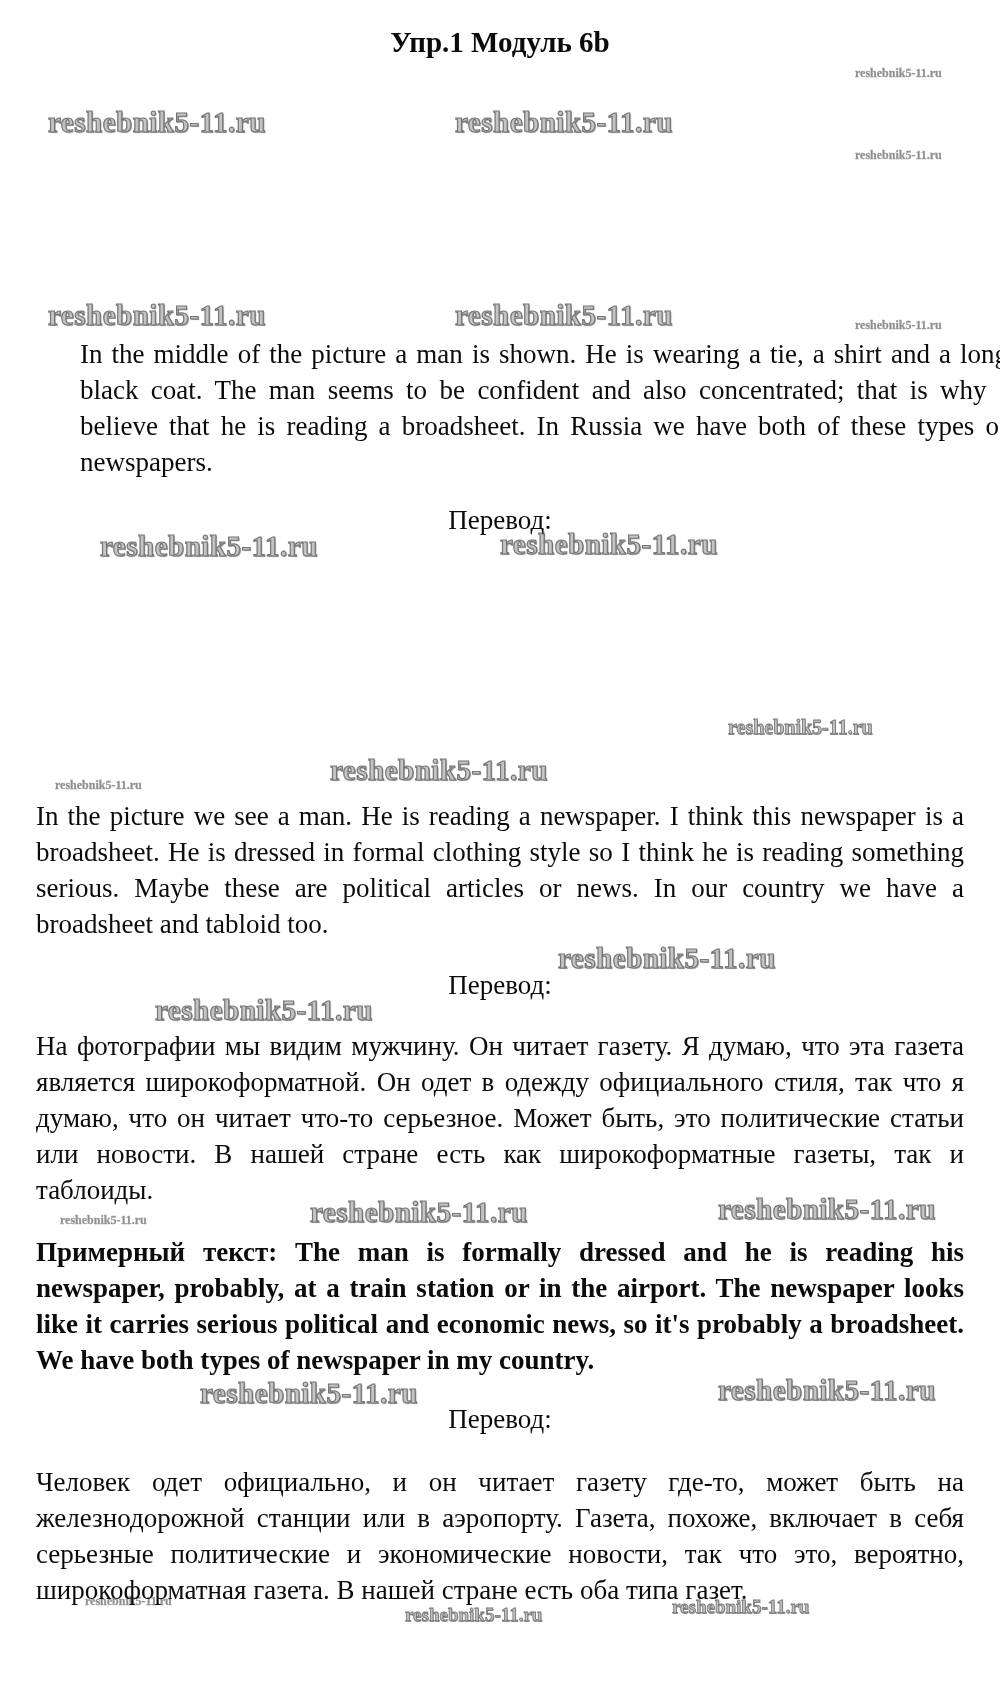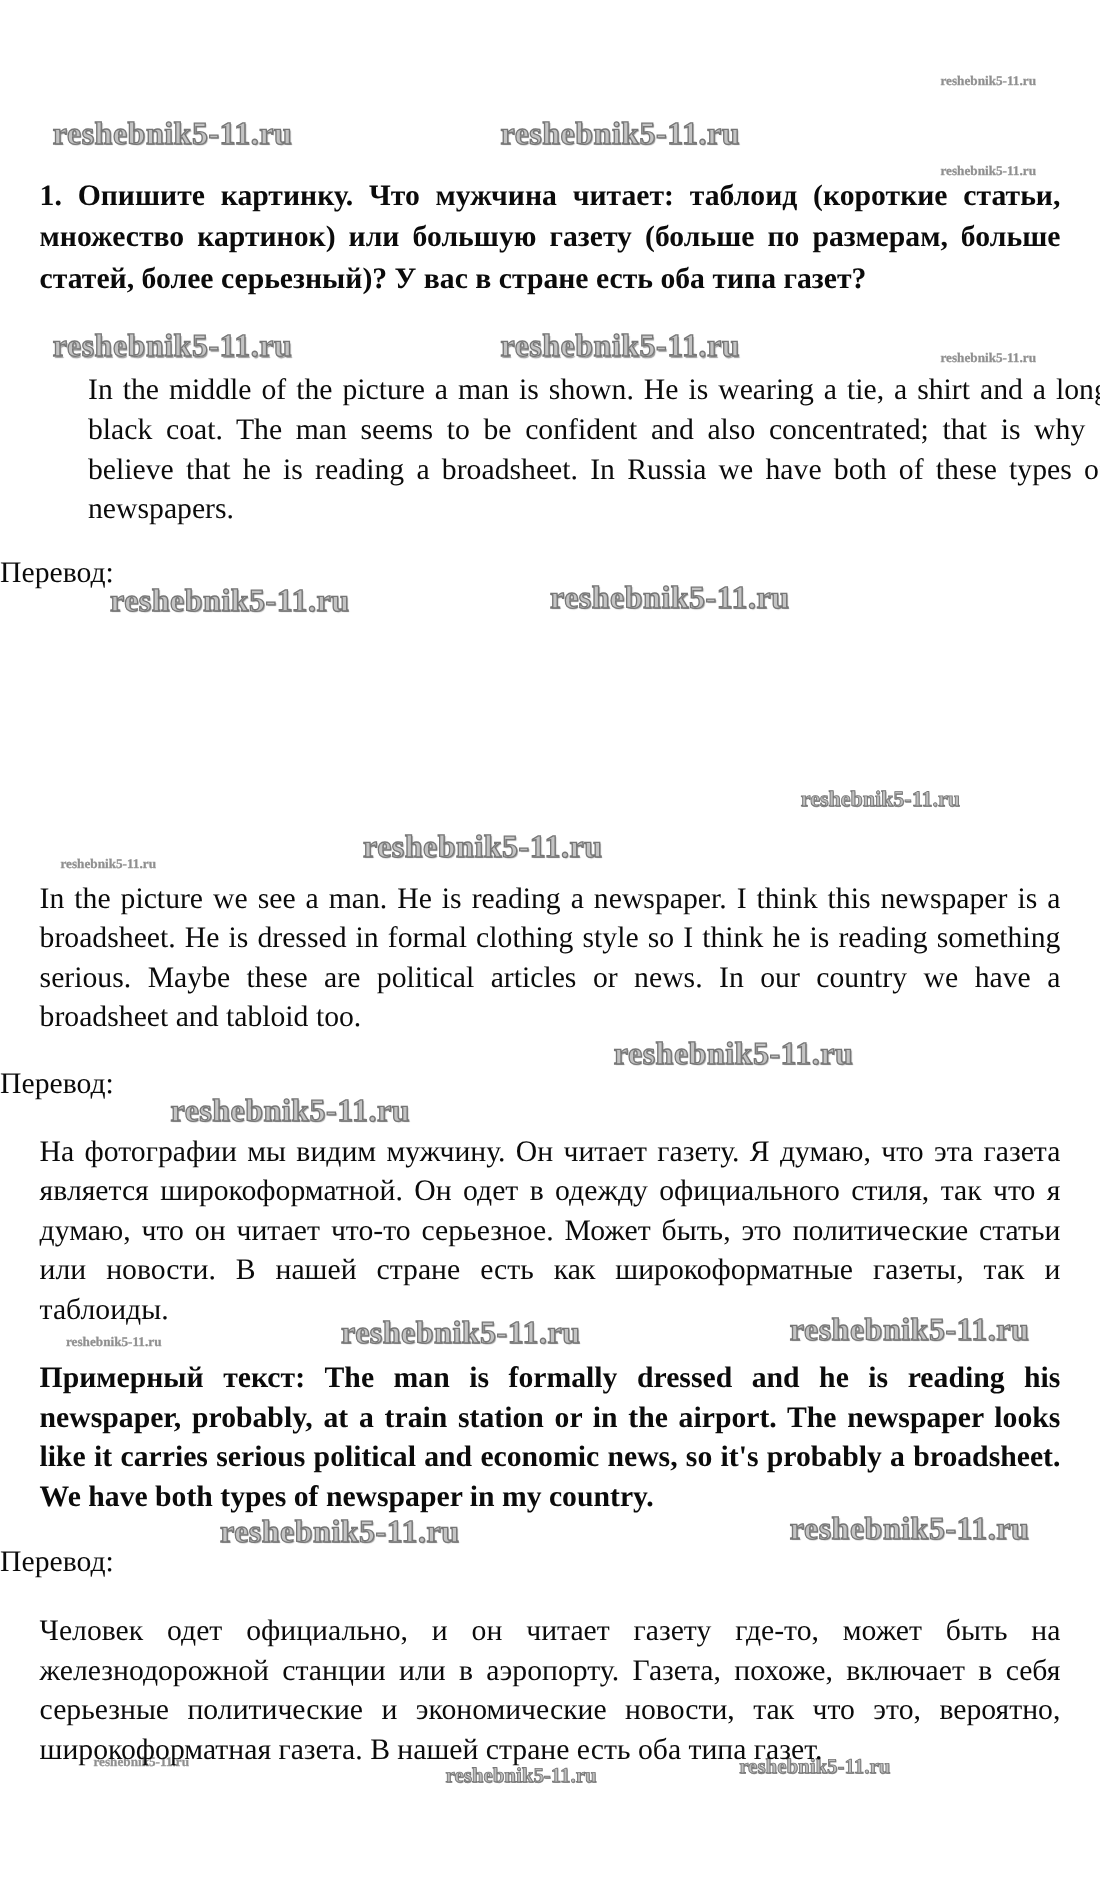--- a/index.html
+++ b/index.html
@@ -31,21 +31,21 @@
     text-align: justify;
   }
   .para.bold {
     font-weight: bold;
     line-height: 38px;
   }
   .plabel {
     position: absolute;
     left: 0;
     width: 100%;
-    text-align: left;
+    text-align: center;
     font-size: 27px;
     margin: 0;
   }
   .wm {
     position: absolute;
     font-family: "Liberation Serif", "DejaVu Serif", serif;
     font-weight: bold;
     white-space: nowrap;
     user-select: none;
     text-align: right;
@@ -67,20 +67,21 @@
     font-size: 12px;
     color: #8f8f8f;
     -webkit-text-stroke: 0.3px #9a9a9a;
   }
 </style>
 </head>
 <body>
 
 <div class="page">
 
+  <h1 class="title">Упр.1 Модуль 6b</h1>
 
   <span class="wm wm-sm" style="left:855px; top:66px;">reshebnik5-11.ru</span>
   <span class="wm wm-big" style="left:48px;  top:106px;">reshebnik5-11.ru</span>
   <span class="wm wm-big" style="left:455px; top:106px;">reshebnik5-11.ru</span>
   <span class="wm wm-sm" style="left:855px; top:148px;">reshebnik5-11.ru</span>
   <span class="wm wm-big" style="left:48px;  top:299px;">reshebnik5-11.ru</span>
   <span class="wm wm-big" style="left:455px; top:299px;">reshebnik5-11.ru</span>
   <span class="wm wm-sm" style="left:855px; top:318px;">reshebnik5-11.ru</span>
   <span class="wm wm-big" style="left:100px; top:530px;">reshebnik5-11.ru</span>
   <span class="wm wm-big" style="left:500px; top:528px;">reshebnik5-11.ru</span>
@@ -91,21 +92,20 @@
   <span class="wm wm-big" style="left:155px; top:994px;">reshebnik5-11.ru</span>
   <span class="wm wm-sm" style="left:60px;  top:1213px;">reshebnik5-11.ru</span>
   <span class="wm wm-big" style="left:310px; top:1196px;">reshebnik5-11.ru</span>
   <span class="wm wm-big" style="left:718px; top:1193px;">reshebnik5-11.ru</span>
   <span class="wm wm-big" style="left:200px; top:1377px;">reshebnik5-11.ru</span>
   <span class="wm wm-big" style="left:718px; top:1374px;">reshebnik5-11.ru</span>
   <span class="wm wm-sm" style="left:85px;  top:1594px;">reshebnik5-11.ru</span>
   <span class="wm wm-med" style="left:405px; top:1604px;">reshebnik5-11.ru</span>
   <span class="wm wm-med" style="left:672px; top:1596px;">reshebnik5-11.ru</span>
 
-  <p class="para bold" style="top:158px;">1. Опишите картинку. Что мужчина читает: таблоид (короткие статьи, множество картинок) или большую газету (больше по размерам, больше статей, более серьезный)? У вас в стране есть оба типа газет?</p>
 
   <p class="para" style="top:336px;margin-left:44px;">In the middle of the picture a man is shown. He is wearing a tie, a shirt and a long black coat. The man seems to be confident and also concentrated; that is why I believe that he is reading a broadsheet. In Russia we have both of these types of newspapers.</p>
   <p class="plabel" style="top:505px;">Перевод:</p>
 
   <p class="para" style="top:798px;">In the picture we see a man. He is reading a newspaper. I think this newspaper is a broadsheet. He is dressed in formal clothing style so I think he is reading something serious. Maybe these are political articles or news. In our country we have a broadsheet and tabloid too.</p>
   <p class="plabel" style="top:970px;">Перевод:</p>
   <p class="para" style="top:1028px;font-family:Liberation Serif, serif;">На фотографии мы видим мужчину. Он читает газету. Я думаю, что эта газета является широкоформатной. Он одет в одежду официального стиля, так что я думаю, что он читает что-то серьезное. Может быть, это политические статьи или новости. В нашей стране есть как широкоформатные газеты, так и таблоиды.</p>
 
   <p class="para" style="top:1234px;font-weight:bold;">Примерный текст: The man is formally dressed and he is reading his newspaper, probably, at a train station or in the airport. The newspaper looks like it carries serious political and economic news, so it's probably a broadsheet. We have both types of newspaper in my country.</p>
   <p class="plabel" style="top:1404px;">Перевод:</p>

